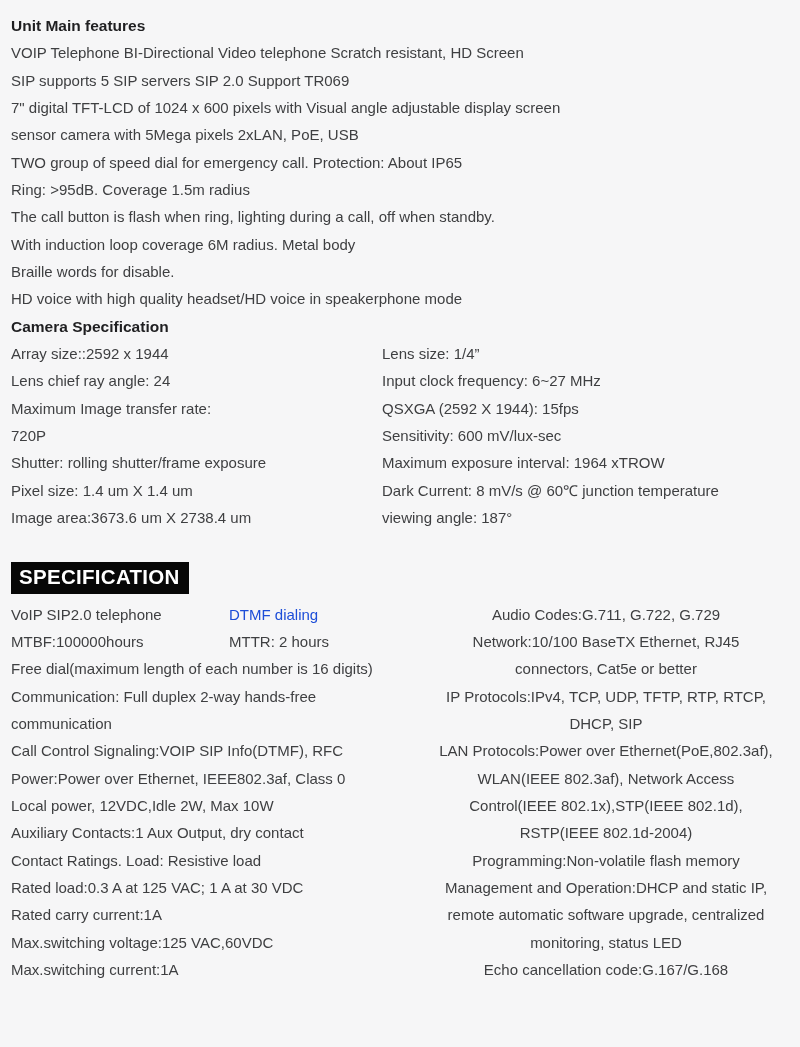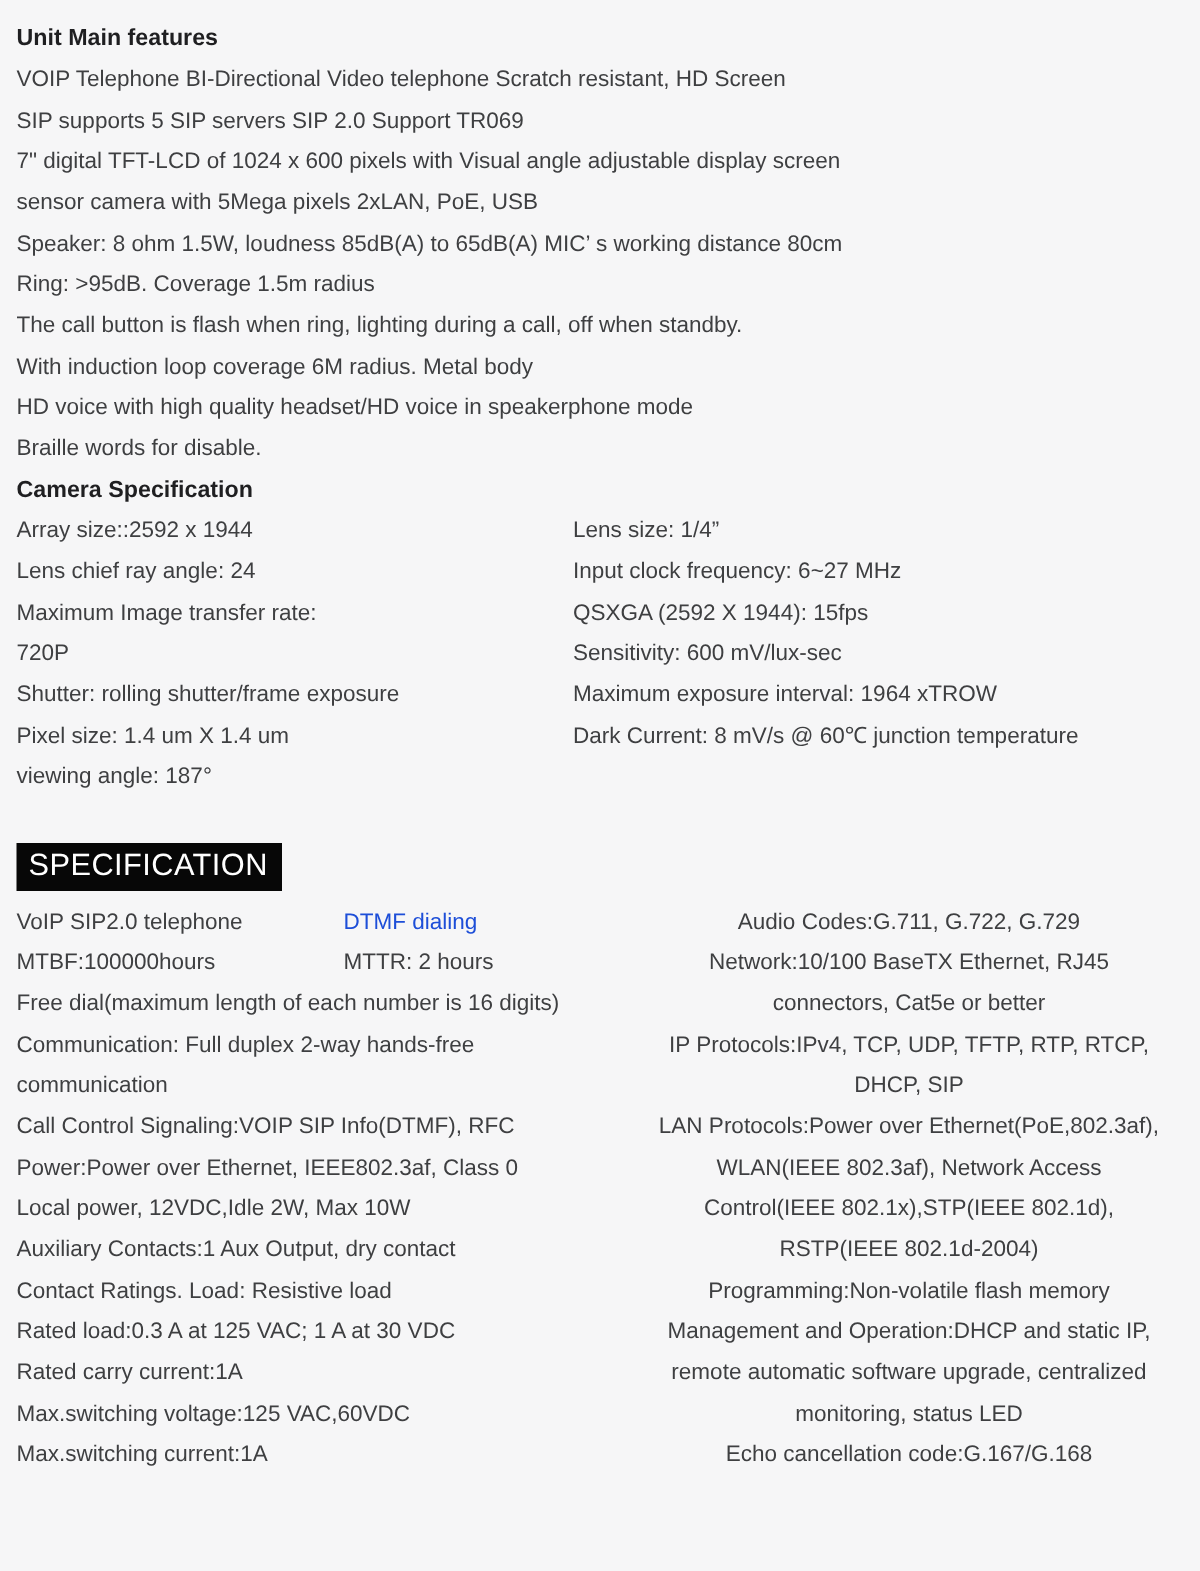--- a/index.html
+++ b/index.html
@@ -13,21 +13,21 @@
   }
   .page { padding: 12px 18px 0 11px; }
   .line { line-height: 27.33px; white-space: nowrap; }
   .h-bold { font-weight: bold; color: #1f1f21; font-size: 15.5px; }
   .cam-row { display: flex; line-height: 27.33px; white-space: nowrap; gap: 44px; }
   .cam-left { flex: none; width: 327px; }
   .cam-right { flex: 1; }
   .spec-header {
     display: inline-block;
     background: #070707; color: #ffffff;
-    font-weight: normal; font-size: 20.5px; line-height: 1;
+    font-weight: bold; font-size: 20.5px; line-height: 1;
     padding: 5px 9px 6px 8px;
     margin-top: 31px;
     letter-spacing: 0.3px;
   }
   .spec-cols { display: flex; margin-top: 7px; }
   .spec-left { flex: none; width: 419px; }
   .spec-right { flex: 1; text-align: center; }
   .pair-row { display: flex; line-height: 27.33px; white-space: nowrap; }
   .pair-a { flex: none; width: 218px; }
   .muted { color: #1d4ed8; }
@@ -42,32 +42,32 @@
   <div>
 
       <div class="line">VOIP Telephone BI-Directional Video telephone Scratch resistant, HD Screen</div>
 
       <div class="line">SIP supports 5 SIP servers SIP 2.0 Support TR069</div>
 
       <div class="line">7" digital TFT-LCD of 1024 x 600 pixels with Visual angle adjustable display screen</div>
 
       <div class="line">sensor camera with 5Mega pixels 2xLAN, PoE, USB</div>
 
+      <div class="line">TWO group of speed dial for emergency call. Protection: About IP65</div>
 
-      <div class="line">Speaker: 8 ohm 1.5W, loudness 85dB(A) to 65dB(A) MIC’ s working distance 80cm</div>
 
       <div class="line">Ring: &gt;95dB. Coverage 1.5m radius</div>
 
       <div class="line">The call button is flash when ring, lighting during a call, off when standby.</div>
 
       <div class="line">With induction loop coverage 6M radius. Metal body</div>
 
+      <div class="line">Braille words for disable.</div>
+
       <div class="line">HD voice with high quality headset/HD voice in speakerphone mode</div>
-
-      <div class="line">Braille words for disable.</div>
     </div>
 
   <div class="line h-bold">Camera Specification</div>
 
   <div>
 
       <div class="cam-row">
         <span class="cam-left">Array size::2592 x 1944</span>
         <span class="cam-right">Lens size: 1/4”</span>
       </div>
@@ -91,20 +91,21 @@
         <span class="cam-left">Shutter: rolling shutter/frame exposure</span>
         <span class="cam-right">Maximum exposure interval: 1964 xTROW</span>
       </div>
 
       <div class="cam-row">
         <span class="cam-left">Pixel size: 1.4 um X 1.4 um</span>
         <span class="cam-right">Dark Current: 8 mV/s @ 60℃ junction temperature</span>
       </div>
 
       <div class="cam-row">
+        <span class="cam-left">Image area:3673.6 um X 2738.4 um</span>
         <span class="cam-right">viewing angle: 187°</span>
       </div>
     </div>
 
   <div class="spec-header">SPECIFICATION</div>
 
   <div class="spec-cols">
     <div class="spec-left">
       <div class="pair-row">
         <span class="pair-a">VoIP SIP2.0 telephone</span>

